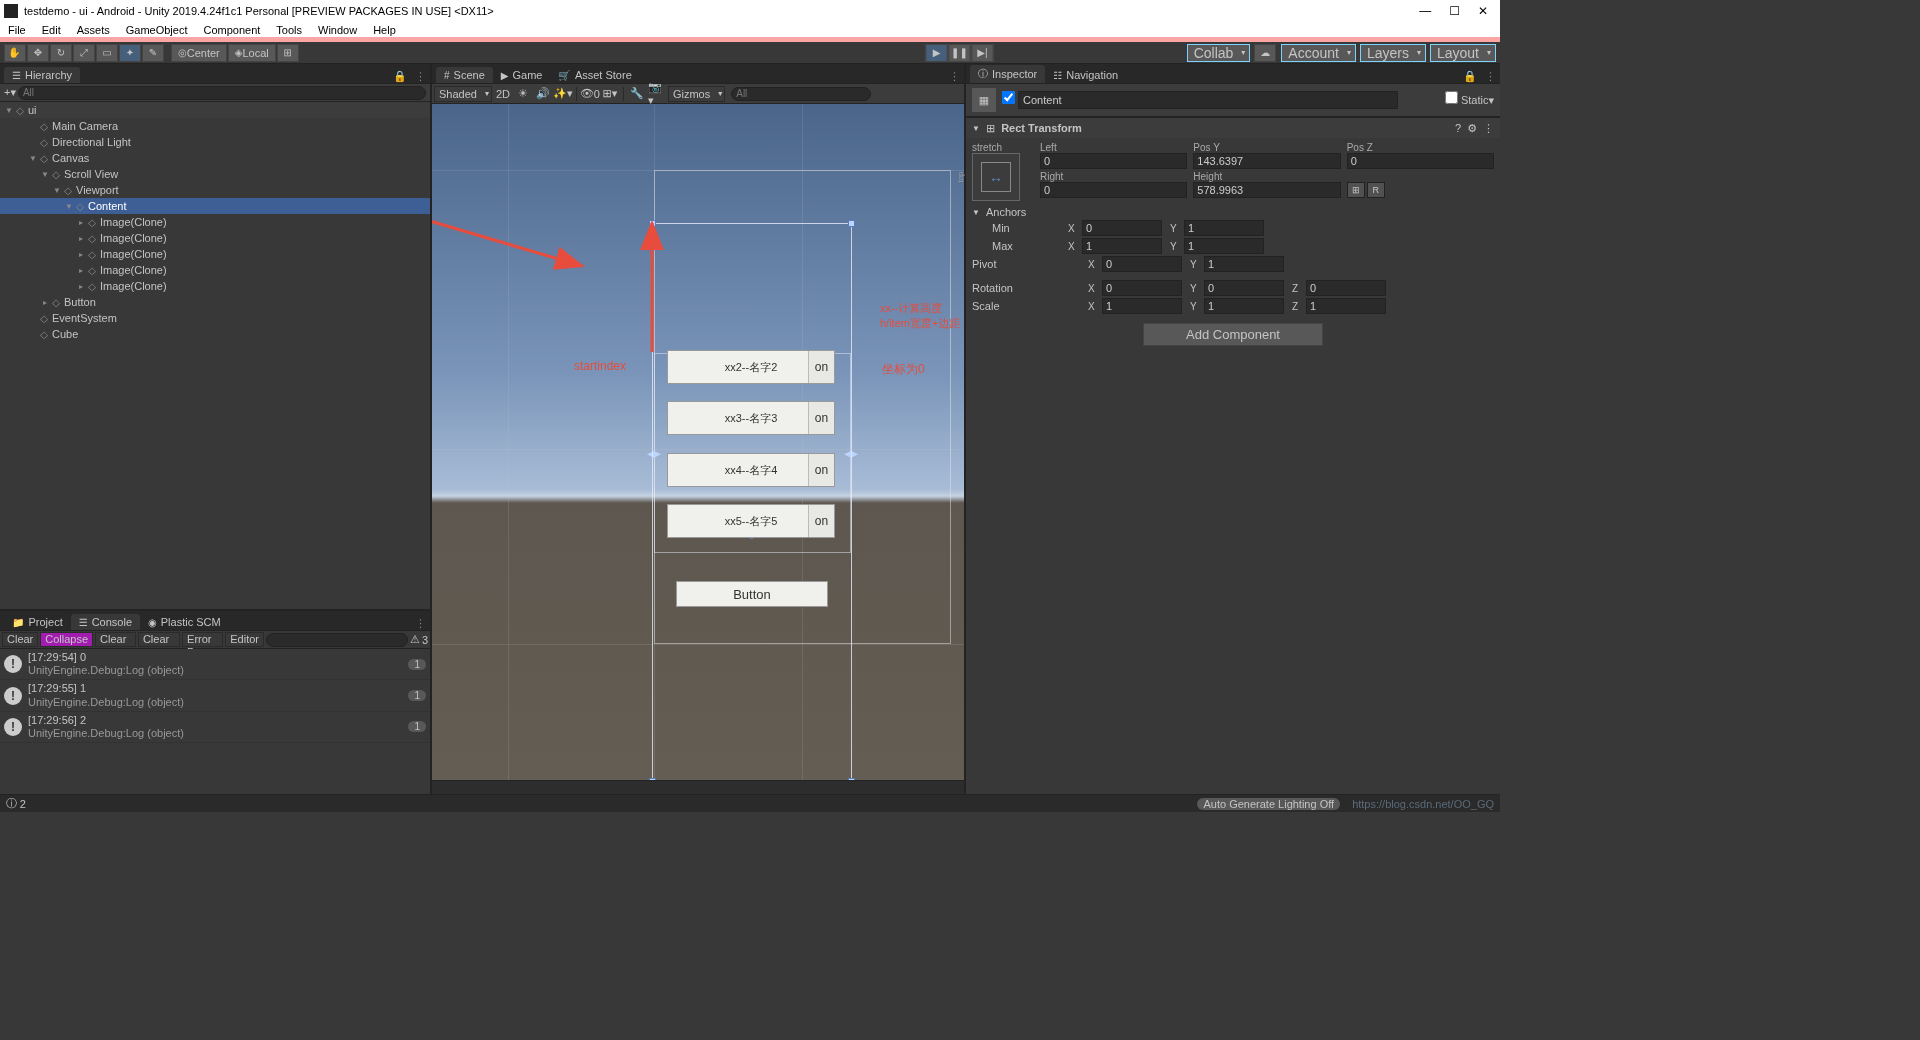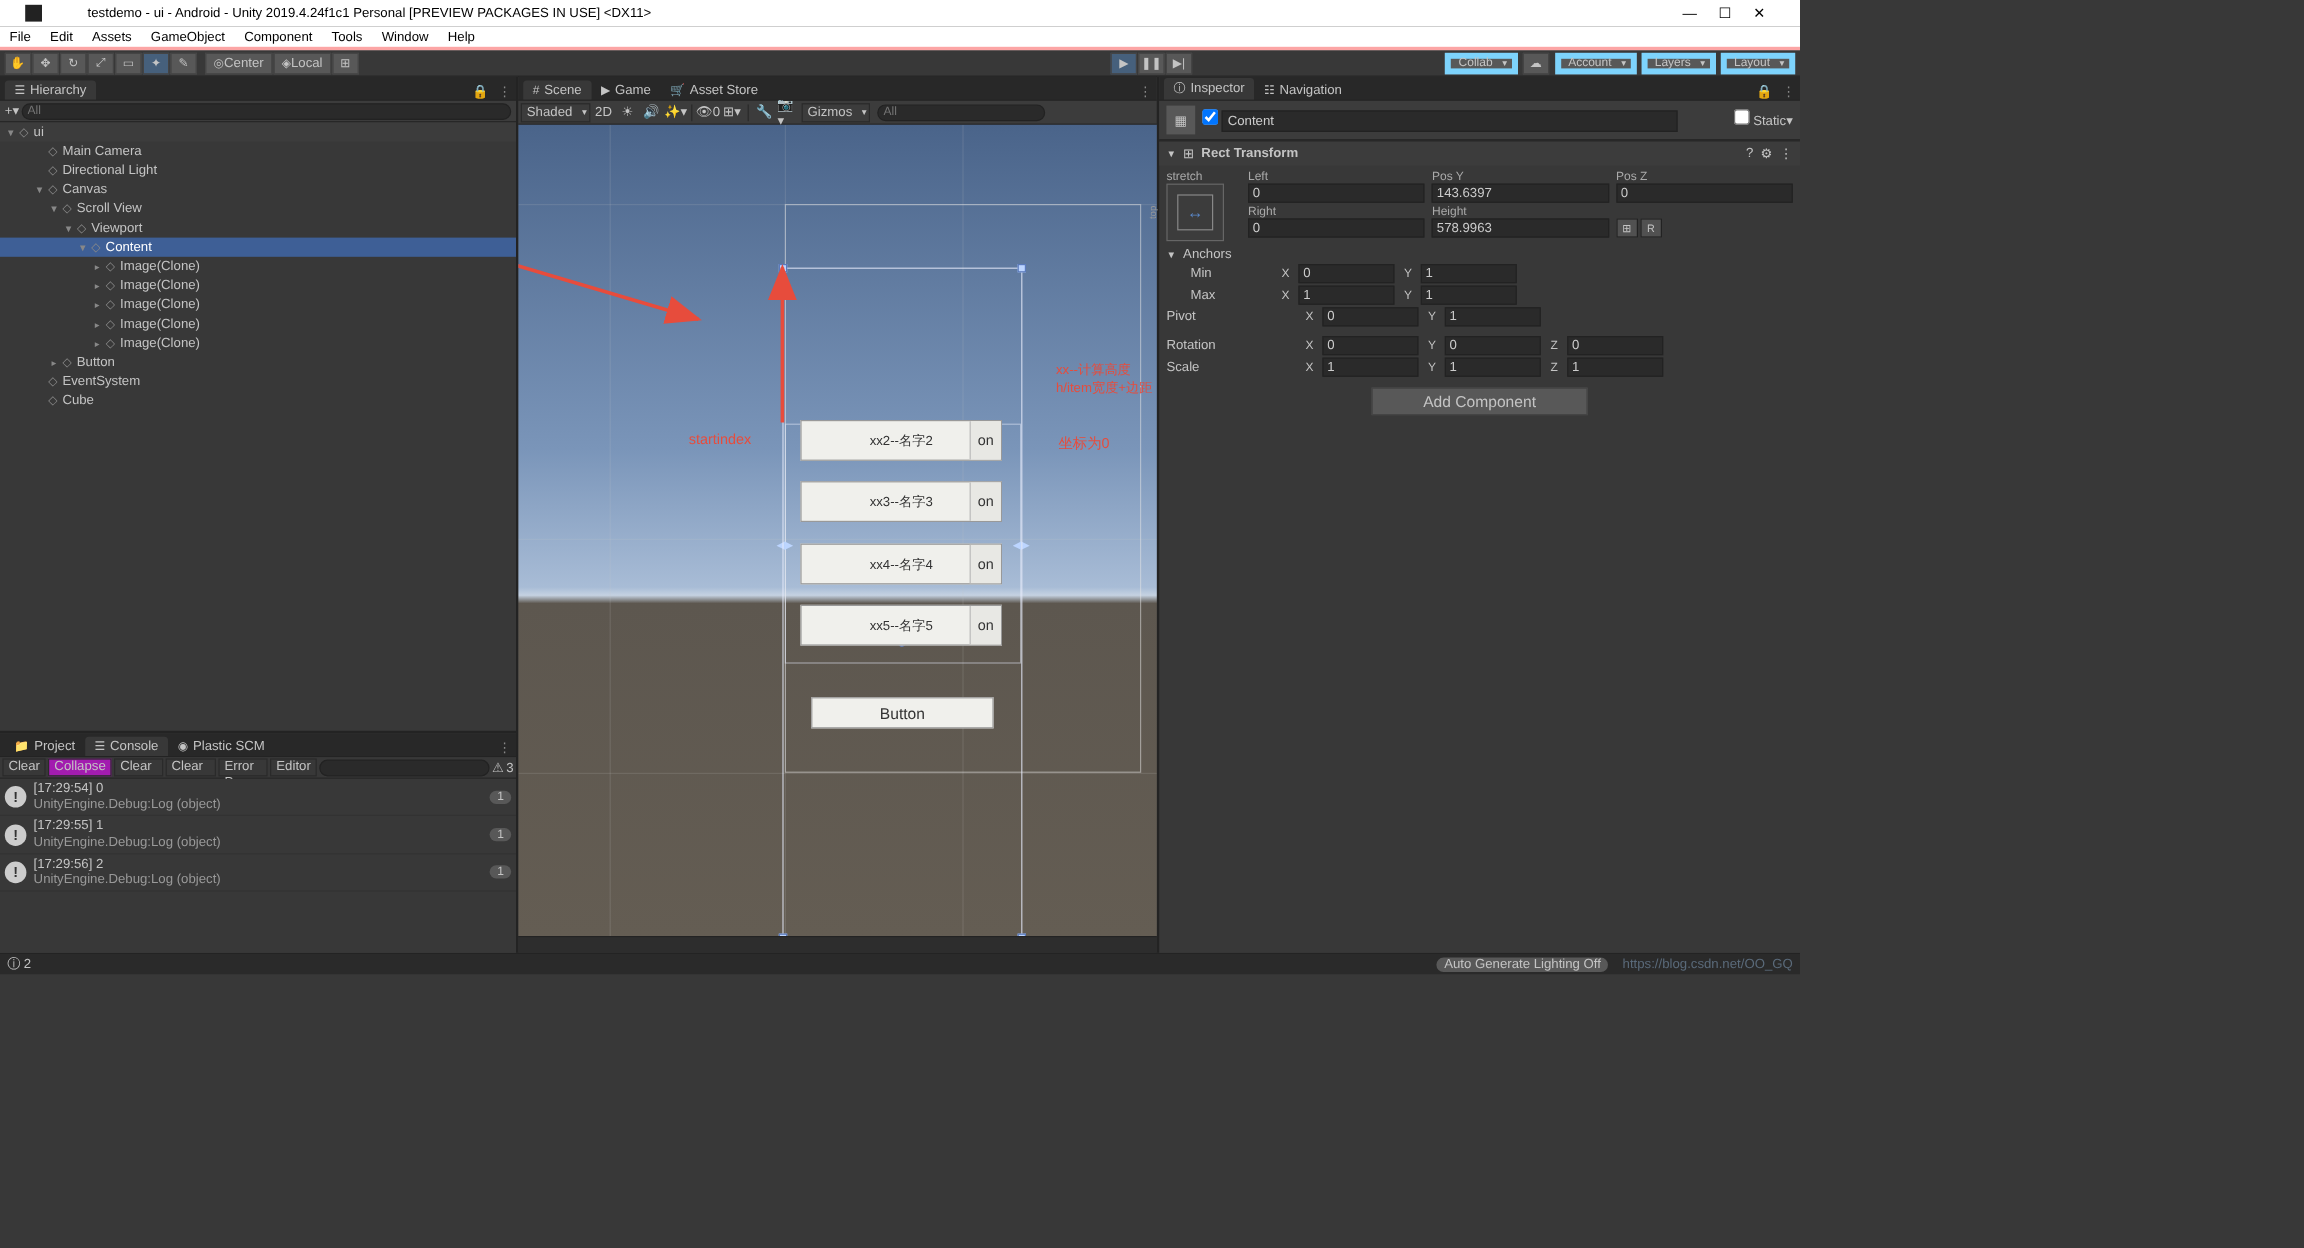--- a/index.html
+++ b/index.html
@@ -1,38 +1,38 @@
 <!DOCTYPE html>
 <html><head>
 <meta charset="utf-8">
 <style>
 * { margin: 0; padding: 0; box-sizing: border-box; font-family: "Segoe UI", Arial, sans-serif; font-size: 11px; }
 body { background: #383838; color: #c4c4c4; overflow: hidden; width: 1500px; height: 812px; }
 
 
-.titlebar { background: #fff; height: 22px; display: flex; align-items: center; padding: 0 21px; color: #000; gap: 32px; }
+.titlebar { background: #fff; height: 22px; display: flex; align-items: center; padding: 0 4px; color: #000; }
 .titlebar .logo { width: 14px; height: 14px; background: #222; margin-right: 6px; }
 .titlebar .title { flex: 1; font-size: 11px; }
 .titlebar .winbtns { display: flex; gap: 18px; padding-right: 8px; }
 .titlebar .winbtn { font-size: 12px; cursor: pointer; }
 
 
-.menubar { background: #fff; height: 20px; display: flex; align-items: center; padding: 0 8px; gap: 16px; color: #000; border-bottom: 3px solid #fca5a5; }
+.menubar { background: #fff; height: 20px; display: flex; align-items: center; padding: 0 8px; gap: 16px; color: #000; border-bottom: 5px solid #fca5a5; }
 .menubar span { cursor: pointer; }
 
 
 .toolbar { background: #383838; height: 22px; border-bottom: 1px solid #232323; display: flex; align-items: center; padding: 0 4px; }
 .tbtn { background: #585858; border: 1px solid #444; width: 22px; height: 18px; display: inline-flex; align-items: center; justify-content: center; margin-right: 1px; color: #c4c4c4; font-size: 10px; cursor: pointer; }
 .tbtn.active { background: #46607c; }
 .tbtn-wide { width: auto; padding: 0 6px; font-size: 10px; }
 .toolbar-center { position: absolute; left: 50%; transform: translateX(-50%); display: flex; }
 .playbar { display: flex; }
 .playbar .tbtn.play { background: #46607c; }
 .toolbar-right { margin-left: auto; display: flex; gap: 4px; }
-.dropdown { background: #585858; border: 5px solid #7dd3fc; height: 18px; padding: 0 16px 0 6px; display: inline-flex; align-items: center; position: relative; cursor: pointer; font-size: 10px; }
+.dropdown { background: #585858; border: 1px solid #7dd3fc; height: 18px; padding: 0 16px 0 6px; display: inline-flex; align-items: center; position: relative; cursor: pointer; font-size: 14px; }
 .dropdown::after { content: "▾"; position: absolute; right: 4px; font-size: 8px; }
 
 
 .main { display: flex; height: 730px; }
 
 
 .hierarchy-panel { width: 432px; background: #383838; display: flex; flex-direction: column; border-right: 2px solid #232323; }
 .panel-toolbar { background: #3c3c3c; height: 18px; display: flex; align-items: center; padding: 0 4px; gap: 2px; border-bottom: 1px solid #232323; }
 .search-input { flex: 1; background: #2a2a2a; border: 1px solid #222; height: 14px; padding: 0 4px; color: #888; font-size: 10px; border-radius: 8px; }
 

